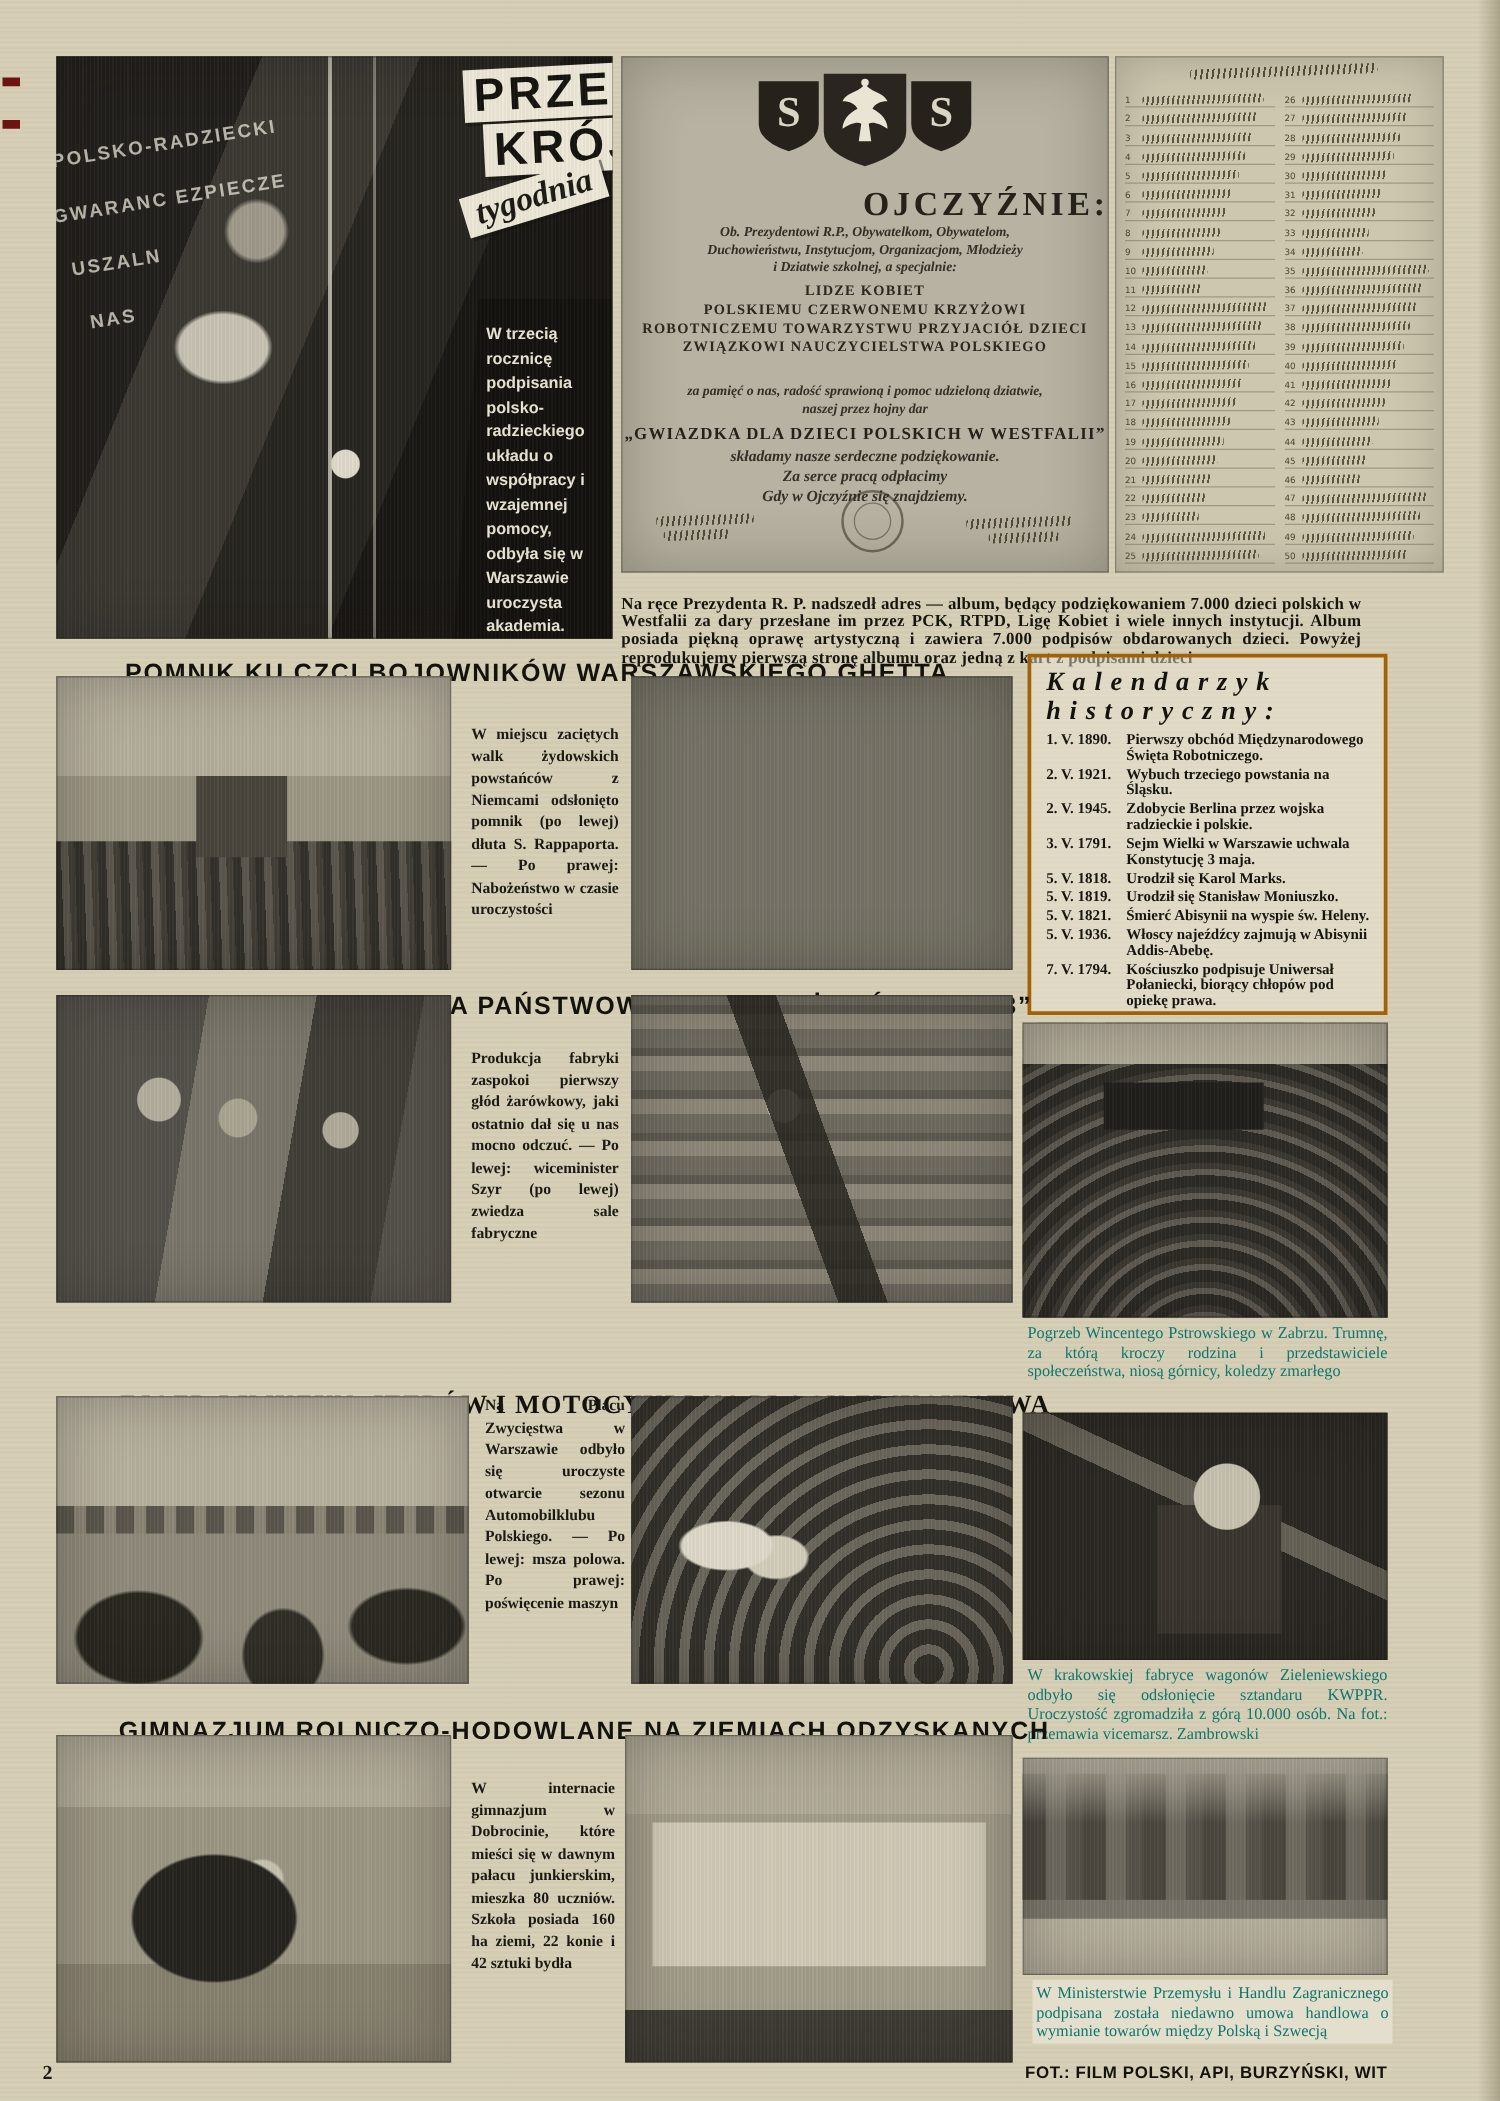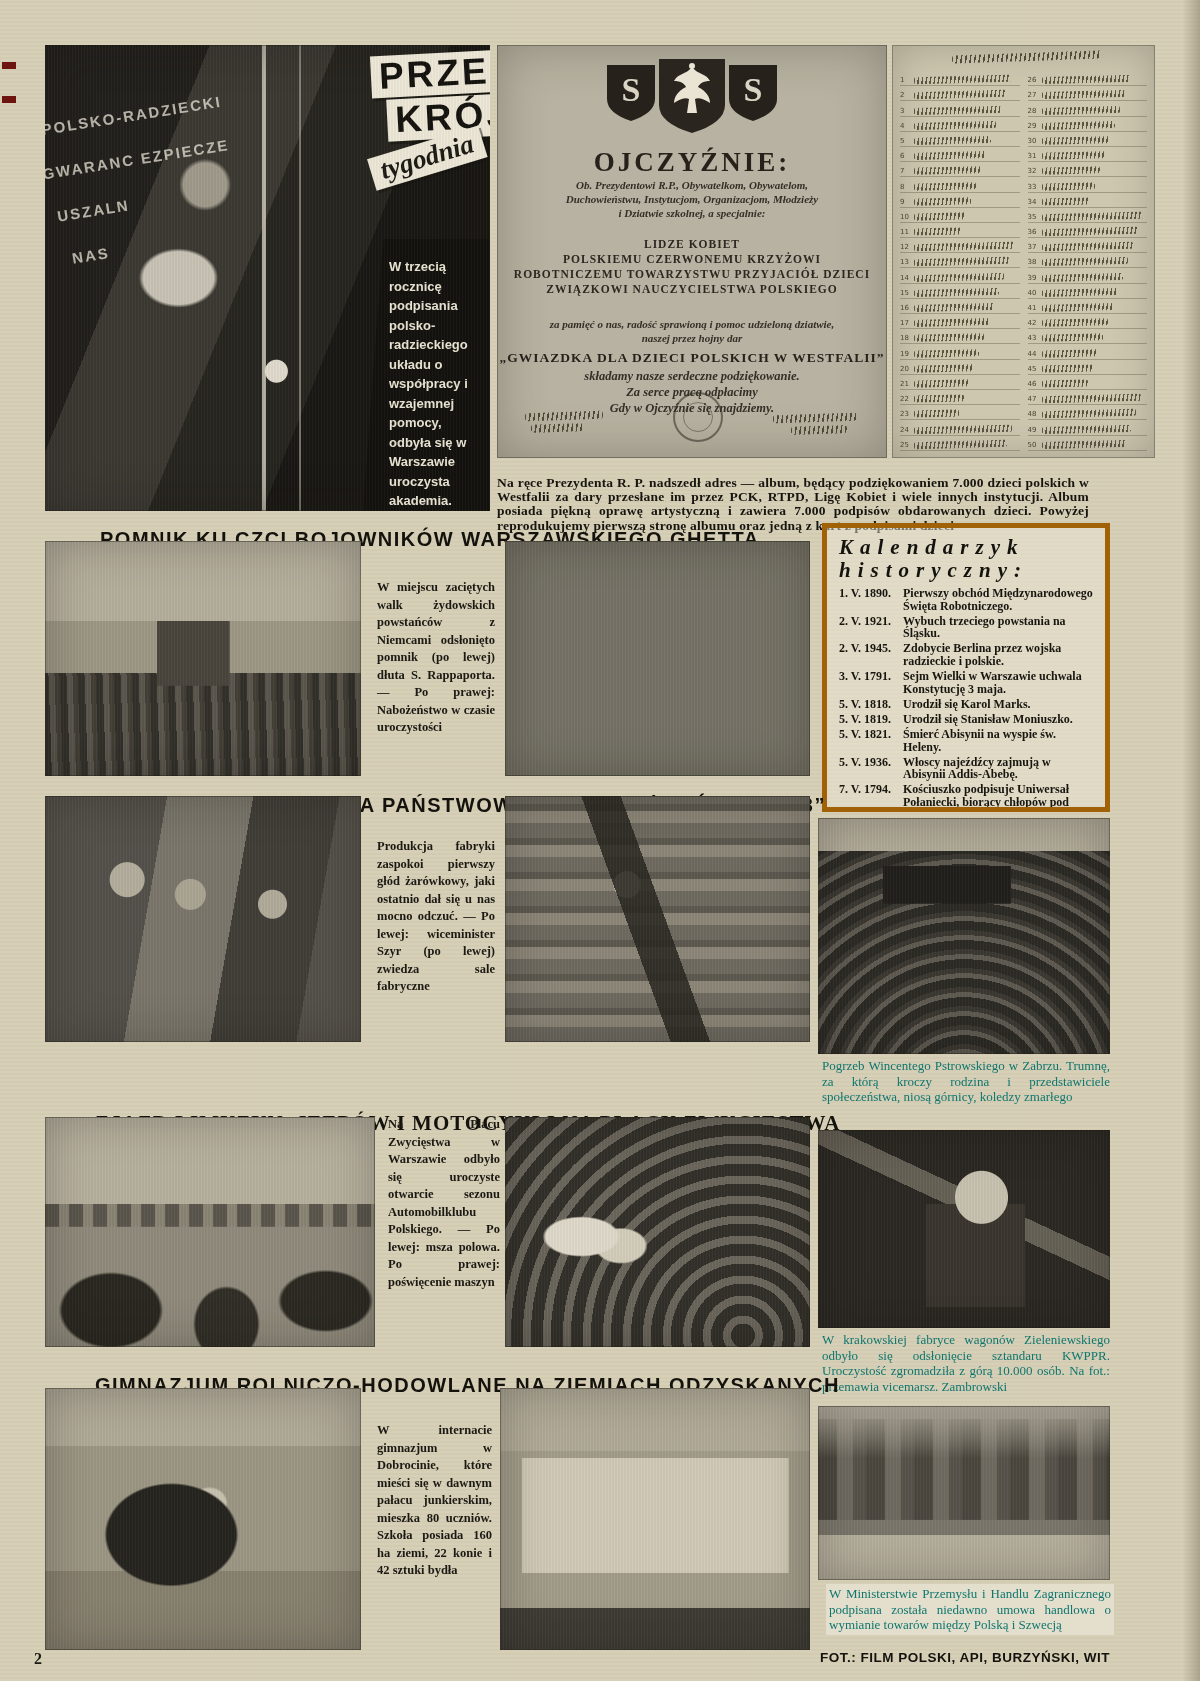--- a/index.html
+++ b/index.html
@@ -101,21 +101,21 @@
       box-shadow:2px 3px 0 rgba(20,18,12,.5);}
   .banner-frags{position:absolute;left:6px;top:48px;transform:rotate(-9deg);color:rgba(236,231,216,.75);
       font-family:"Liberation Sans",sans-serif;font-weight:700;font-size:15px;letter-spacing:2px;line-height:44px;white-space:nowrap;}
   .cap-box{position:absolute;left:318px;top:194px;width:127px;height:272px;background:#14120e;
       clip-path:polygon(16% 0,100% 0,100% 100%,0 100%);
       color:#e9e4d3;font-family:"Liberation Sans",sans-serif;font-weight:700;font-size:13px;line-height:19.5px;
       padding:18px 10px 10px 26px;box-sizing:border-box;text-align:left;}
   
   .album{position:absolute;left:497px;top:45px;width:390px;height:413px;background:#b7b2a1;
       box-shadow:inset 0 0 0 1px rgba(28,25,18,.35), inset 0 0 50px rgba(40,36,26,.3);text-align:center;}
-  .album .ttl{font-weight:700;font-size:27px;letter-spacing:3px;margin-top:4px;color:#26221b;}
+  .album .ttl{font-weight:700;font-size:27px;letter-spacing:3px;margin-top:4px;color:#26221b;text-align:right;}
   .al-goth{font-weight:700;font-style:italic;font-size:11px;line-height:14px;color:#332f27;}
   .al-caps{font-weight:700;font-size:11.5px;line-height:15px;letter-spacing:1px;color:#2c2820;}
   .al-quote{font-weight:700;font-size:13.5px;line-height:20px;letter-spacing:1px;color:#26221b;margin-top:3px;}
   .al-script{font-weight:700;font-style:italic;font-size:12.5px;line-height:16px;color:#332f27;}
   .album .stamps{position:absolute;bottom:12px;left:0;width:100%;height:58px;}
   .stamp{position:absolute;left:45%;bottom:4px;width:46px;height:46px;border:2px solid rgba(46,41,31,.55);border-radius:50%;}
   .stamp::after{content:"";position:absolute;inset:8px;border:1px solid rgba(46,41,31,.45);border-radius:50%;}
   .squig{position:absolute;height:8px;background:repeating-linear-gradient(100deg,#3e3725 0 1.5px,transparent 1.5px 4.5px);
       border-radius:3px;transform:rotate(-2deg);opacity:.85;}
   
@@ -129,21 +129,21 @@
       border-radius:2px;transform:rotate(-1.5deg);opacity:.8;}
   
   .lead{position:absolute;left:497px;top:462px;width:592px;font-weight:700;font-size:13.5px;line-height:14.4px;
       text-align:justify;color:#17150f;letter-spacing:.2px;}
   .headline{position:absolute;font-family:"Liberation Sans",sans-serif;font-weight:700;color:#14120d;
       text-align:left;letter-spacing:1.5px;font-size:20px;line-height:24px;white-space:nowrap;}
   .headline.serif{font-family:"Liberation Serif",serif;font-size:21px;letter-spacing:1px;}
   .side-cap{position:absolute;font-weight:700;font-size:12.5px;line-height:17.5px;color:#1b1913;text-align:justify;}
   .rc-cap{position:absolute;font-weight:400;font-size:13px;line-height:15.5px;color:#0f766e;text-align:justify;}
   
-  .calendar{position:absolute;left:822px;top:523px;width:288px;height:289px;border:5px solid #a16207;
+  .calendar{position:absolute;left:822px;top:523px;width:288px;height:289px;border:3px solid #a16207;
       background:rgba(238,233,217,.45);box-sizing:border-box;padding:8px 10px 4px 12px;overflow:hidden;}
   .cal-title{font-weight:700;font-style:italic;font-size:21px;line-height:23px;letter-spacing:7px;color:#14120d;}
   .cal-rows{margin-top:5px;}
   .cal-row{display:flex;font-weight:700;font-size:12px;line-height:12.6px;margin-bottom:2.5px;color:#17150f;}
   .cal-date{width:64px;flex:none;white-space:nowrap;}
   .cal-text{flex:1;}
   
   .page-num{position:absolute;left:34px;top:1650px;font-weight:700;font-size:16px;}
   .credits{position:absolute;left:700px;top:1650px;width:410px;text-align:right;
       font-family:"Liberation Sans",sans-serif;font-weight:700;font-size:13.5px;letter-spacing:.5px;color:#14120d;}
@@ -178,21 +178,21 @@
       <text x="44" y="48" font-family="Liberation Serif,serif" font-size="34" font-weight="bold" fill="#d9d4c3" text-anchor="middle">S</text>
       <text x="166" y="48" font-family="Liberation Serif,serif" font-size="34" font-weight="bold" fill="#d9d4c3" text-anchor="middle">S</text>
       <path d="M72 6 h66 v46 q0 18 -33 28 q-33 -10 -33 -28 Z" fill="#2a261f"></path>
       <path d="M105 14 C99 22 91 20 87 28 C93 28 97 30 99 34 C91 38 87 44 87 50 C93 46 99 44 102 46 L100 60 L110 60 L108 46 C111 44 117 46 123 50 C123 44 119 38 111 34 C113 30 117 28 123 28 C119 20 111 22 105 14 Z" fill="#e9e4d3"></path>
       <circle cx="105" cy="13" r="3" fill="#e9e4d3"></circle>
     </svg>
     <div class="ttl">OJCZYŹNIE:</div>
     <div class="al-goth">Ob. Prezydentowi R.P., Obywatelkom, Obywatelom,</div>
     <div class="al-goth">Duchowieństwu, Instytucjom, Organizacjom, Młodzieży</div>
     <div class="al-goth">i Dziatwie szkolnej, a specjalnie:</div>
-    <div class="al-caps" style="margin-top:17px">LIDZE KOBIET</div>
+    <div class="al-caps" style="margin-top:5px">LIDZE KOBIET</div>
     <div class="al-caps">POLSKIEMU CZERWONEMU KRZYŻOWI</div>
     <div class="al-caps">ROBOTNICZEMU TOWARZYSTWU PRZYJACIÓŁ DZIECI</div>
     <div class="al-caps">ZWIĄZKOWI NAUCZYCIELSTWA POLSKIEGO</div>
     <div class="al-goth" style="margin-top:20px">za pamięć o nas, radość sprawioną i pomoc udzieloną dziatwie,</div>
     <div class="al-goth">naszej przez hojny dar</div>
     <div class="al-quote">„GWIAZDKA DLA DZIECI POLSKICH W WESTFALII”</div>
     <div class="al-script">składamy nasze serdeczne podziękowanie.</div>
     <div class="al-script">Za serce pracą odpłacimy</div>
     <div class="al-script">Gdy w Ojczyźnie się znajdziemy.</div>
     <div class="stamps">

